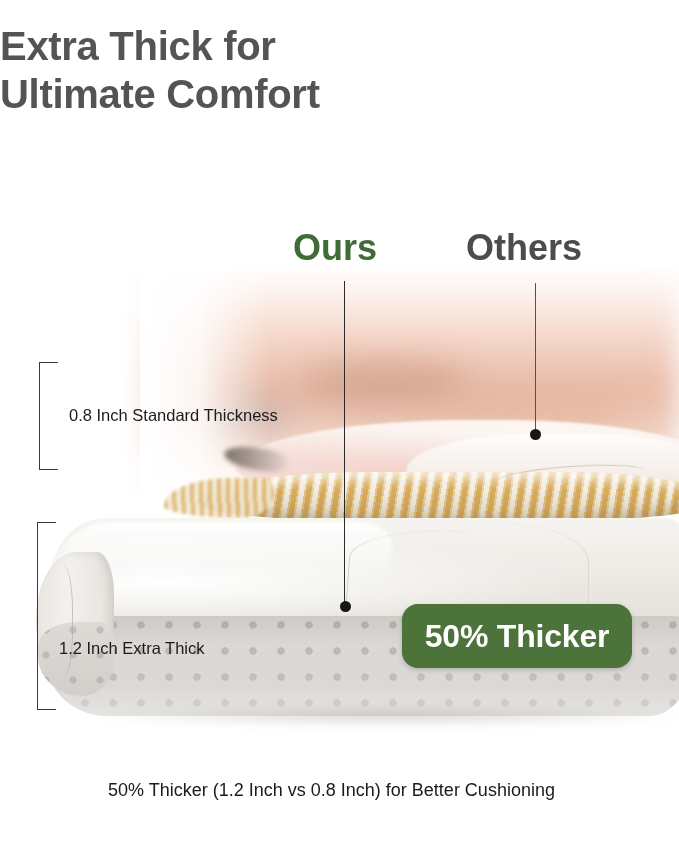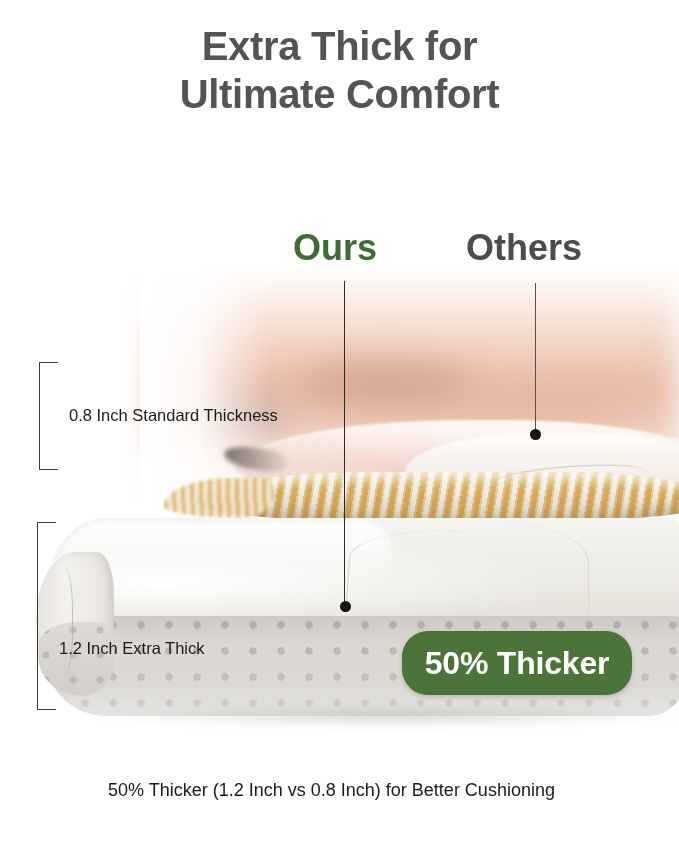--- a/index.html
+++ b/index.html
@@ -18,21 +18,21 @@
     background: #ffffff;
     overflow: hidden;
   }
 
   
   .headline {
     position: absolute;
     left: 0;
     top: 22px;
     width: 679px;
-    text-align: center;
+    text-align: left;
     color: #545454;
     font-size: 40px;
     line-height: 48px;
     font-weight: bold;
     letter-spacing: -0.3px;
     white-space: pre-line;
   }
 
   
   .photo-stage {
@@ -302,30 +302,29 @@
   .leader-dot.ours   { left: 340px; top: 601px; }
   .leader-dot.others { left: 530px; top: 429px; }
 
   
   .badge {
     position: absolute;
     left: 402px;
     top: 604px;
     width: 230px;
     height: 64px;
-    border-radius: 26px;
+    border-radius: 16px;
     background: #4c7339;
     color: #ffffff;
     font-size: 32px;
     font-weight: bold;
     line-height: 64px;
     text-align: center;
     letter-spacing: -0.2px;
     box-shadow: 0 2px 5px rgba(0,0,0,0.18);
-    margin-top: 27px;
   }
 
   
   .caption {
     position: absolute;
     left: 0;
     top: 778px;
     width: 663px;
     text-align: center;
     color: #1b1b1b;

